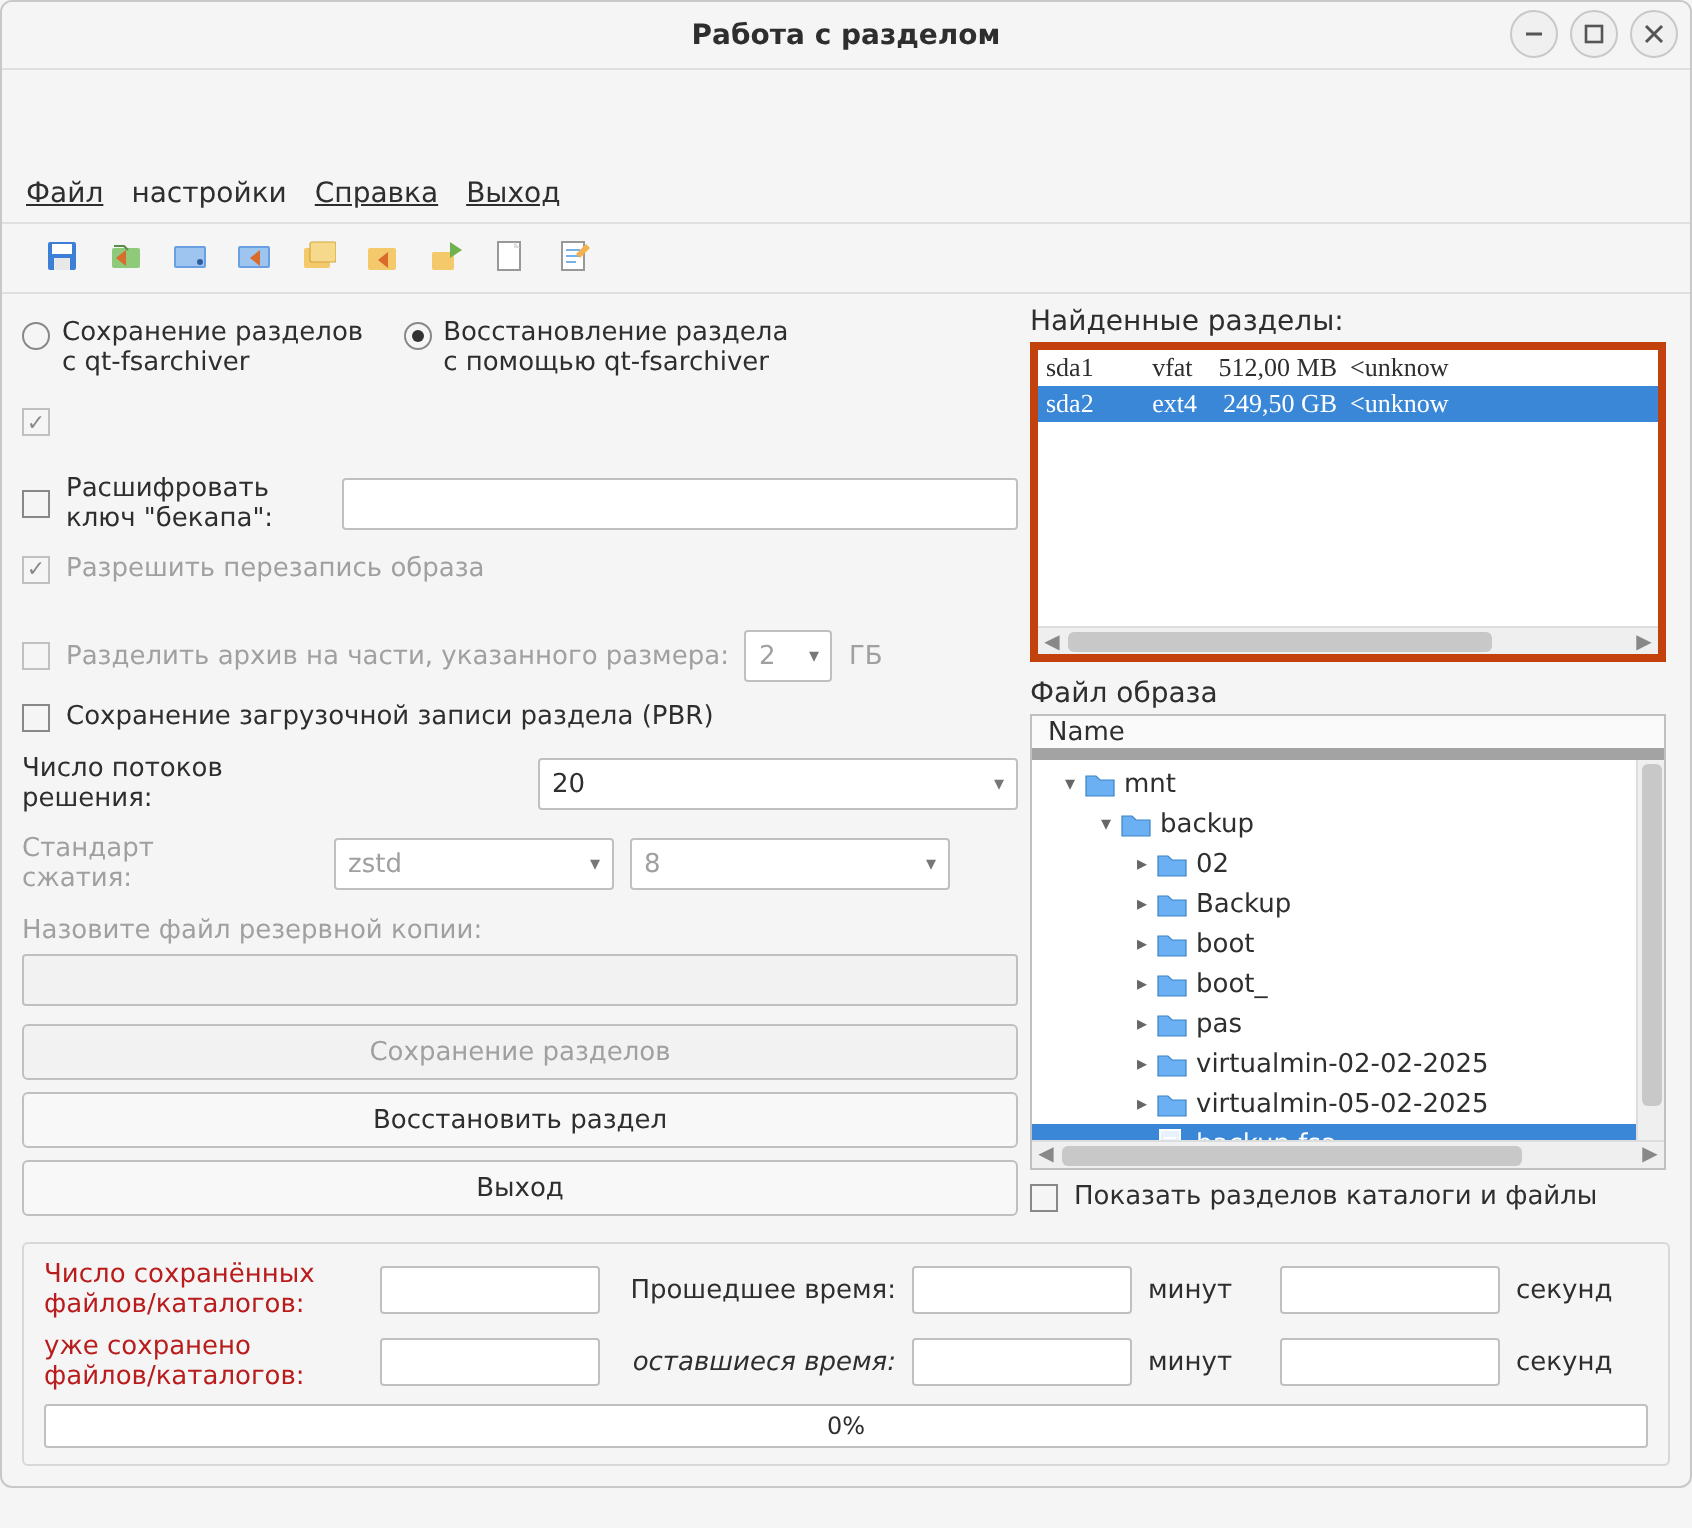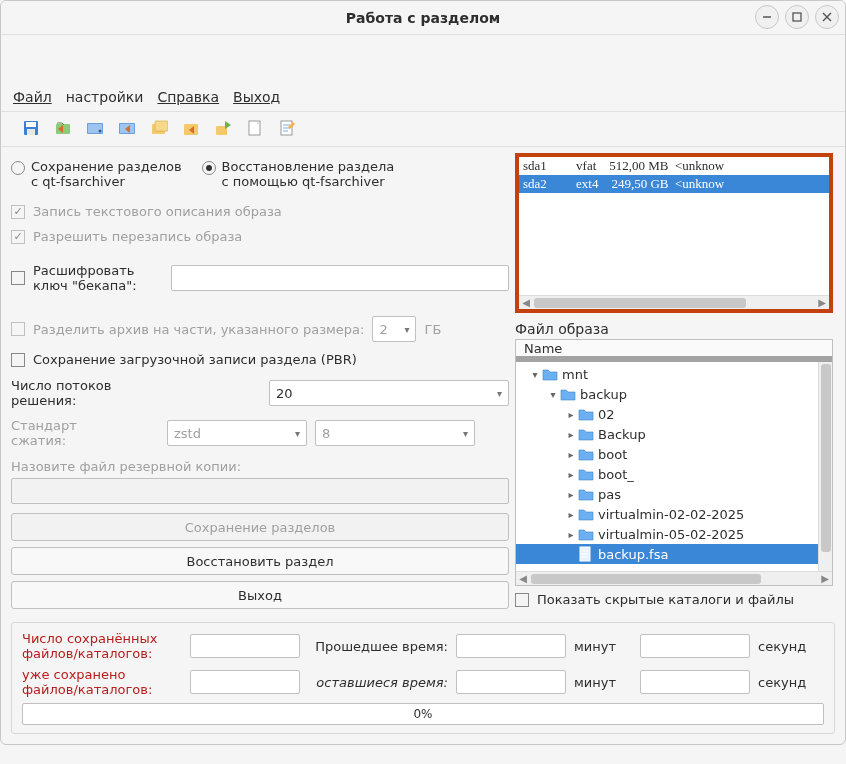--- a/index.html
+++ b/index.html
@@ -259,32 +259,31 @@
         </div>
         <div class="radioitem">
           <div class="radio selected"></div>
           <div style="white-space:pre-line;">Восстановление раздела
 с помощью qt-fsarchiver</div>
         </div>
       </div>
 
       <div class="row disabled">
         <div class="checkbox checked"></div>
-        <div>Запись текстового описания образа</div>
-      </div>
-      <div class="row disabled">
-        <div class="checkbox checked"></div>
-        <div>Разрешить перезапись образа</div>
-      </div>
-
+      </div>
       <div class="row" style="margin-top:14px;">
         <div class="checkbox"></div>
         <div style="white-space:pre-line;width:130px;">Расшифровать
 ключ "бекапа":</div>
         <div class="input" style="flex:1;"></div>
+      </div>
+
+      <div class="row disabled">
+        <div class="checkbox checked"></div>
+        <div>Разрешить перезапись образа</div>
       </div>
 
       <div class="row disabled" style="margin-top:18px;">
         <div class="checkbox"></div>
         <div>Разделить архив на части, указанного размера:</div>
         <div class="select disabled" style="width:44px;">
           <span>2</span>
             <span class="caret">▾</span>
         </div>
         <div>ГБ</div>
@@ -325,20 +324,21 @@
       </div>
       <div class="button" style="width:100%;margin:3px 0;">
         <span>Восстановить раздел</span>
       </div>
       <div class="button" style="width:100%;margin:3px 0;">
         <span>Выход</span>
       </div>
     </div>
 
     <div class="rightcol">
+      <div class="partitions-label">Найденные разделы:</div>
       <div class="part-list">
         <div class="part-rows" id="part-rows">
             <div class="part-row">sda1         vfat    512,00 MB  &lt;unknow</div>
             <div class="part-row selected">sda2         ext4    249,50 GB  &lt;unknow</div>
           </div>
         <div class="hscroll">
           <div class="arrow">◀</div>
           <div style="flex:1;position:relative;">
               <div class="thumb" style="width:75%;margin-left:1px;"></div>
             </div>
@@ -463,21 +463,21 @@
           <div class="arrow">◀</div>
           <div style="flex:1;position:relative;">
               <div class="thumb" style="width:80%;margin-left:1px;"></div>
             </div>
           <div class="arrow">▶</div>
         </div>
       </div>
 
       <div class="row" style="margin-top:6px;">
         <div class="checkbox"></div>
-        <div>Показать скрытые каталоги и файлы</div>
+        <div>Показать разделов каталоги и файлы</div>
       </div>
     </div>
   </div>
 
   <div class="statusbox" style="margin:0 10px 10px 10px;">
     <div class="status-row">
       <div class="status-label" style="white-space:pre-line;">Число сохранённых
 файлов/каталогов:</div>
       <div class="small-input"></div>
       <div class="status-label2" style="flex:0 0 140px;">Прошедшее время:</div>

